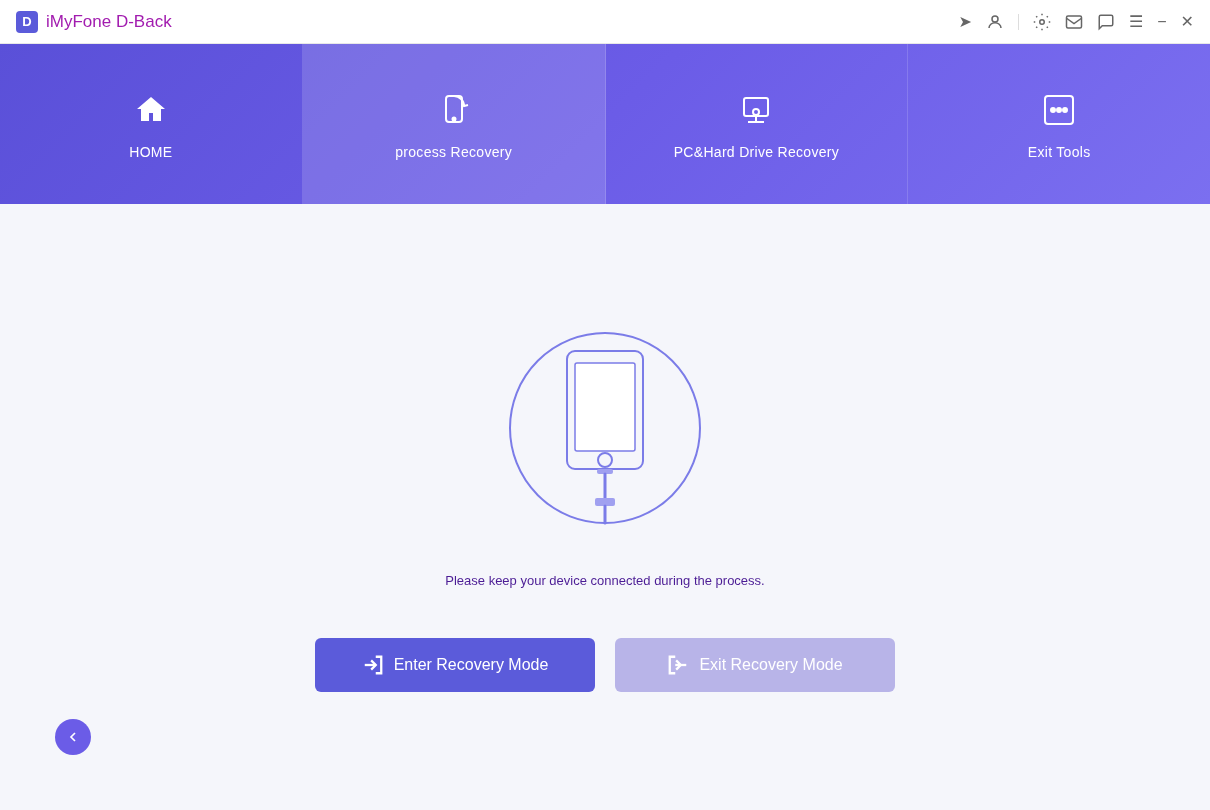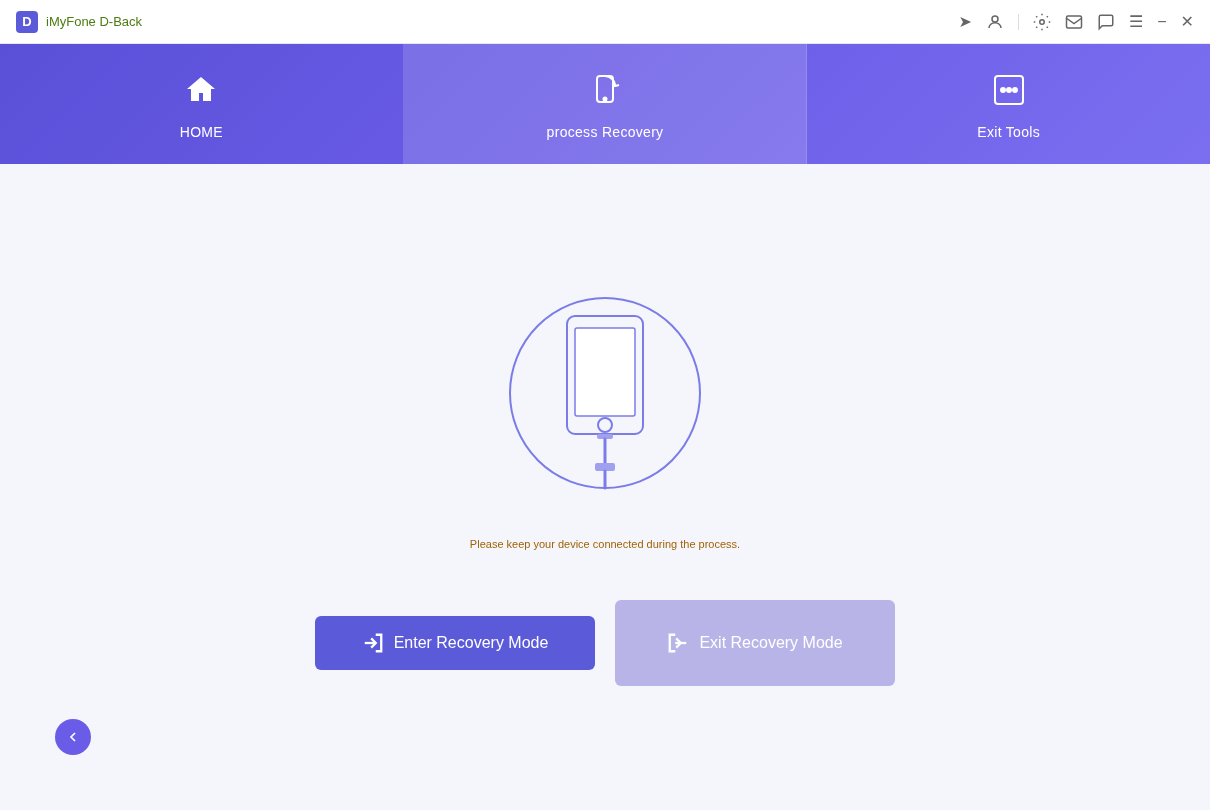--- a/index.html
+++ b/index.html
@@ -35,22 +35,22 @@
       background: #5b5bda;
       border-radius: 4px;
       display: flex;
       align-items: center;
       justify-content: center;
       color: #fff;
       font-weight: bold;
       font-size: 13px;
     }
     .app-title {
-      font-size: 13px;
-      color: #4d7c0f;
+      font-size: 17px;
+      color: #a21caf;
       font-weight: 500;
     }
     .title-bar-right {
       display: flex;
       align-items: center;
       gap: 14px;
     }
     .title-bar-right .icon-btn {
       color: #666;
       font-size: 16px;
@@ -66,21 +66,21 @@
     .win-btn {
       font-size: 16px;
       color: #666;
       cursor: pointer;
     }
 
     
     .nav-bar {
       display: flex;
       background: linear-gradient(135deg, #5a50d8 0%, #6b5ce7 50%, #7b6ff0 100%);
-      height: 120px;
+      height: 160px;
       flex-shrink: 0;
     }
     .nav-item {
       flex: 1;
       display: flex;
       flex-direction: column;
       align-items: center;
       justify-content: center;
       gap: 12px;
       cursor: pointer;
@@ -121,22 +121,22 @@
     }
 
     
     .device-illustration {
       width: 220px;
       height: 220px;
       margin-bottom: 30px;
     }
 
     .description-text {
-      font-size: 11px;
-      color: #a16207;
+      font-size: 13px;
+      color: #4c1d95;
       margin-bottom: 50px;
       text-align: center;
     }
 
     
     .buttons-row {
       display: flex;
       gap: 20px;
       align-items: center;
     }
@@ -153,21 +153,21 @@
       align-items: center;
       gap: 10px;
       min-width: 280px;
       justify-content: center;
     }
     .btn-exit {
       background: #b8b4e8;
       color: white;
       border: none;
       border-radius: 6px;
-      padding: 32px 40px;
+      padding: 16px 40px;
       font-size: 16px;
       font-weight: 500;
       cursor: pointer;
       display: flex;
       align-items: center;
       gap: 10px;
       min-width: 280px;
       justify-content: center;
     }
 
@@ -246,20 +246,31 @@
       <svg width="36" height="36" viewBox="0 0 36 36" fill="none" stroke="white" stroke-width="2">
         <rect x="10" y="4" width="16" height="26" rx="3" ry="3"></rect>
         <path d="M18 4 A10 10 0 0 1 28 14" stroke-dasharray="none"></path>
         <path d="M26 10 L28 14 L32 13" fill="none"></path>
         <circle cx="18" cy="27" r="1.5" fill="white"></circle>
       </svg>
     </div>
     <span class="nav-label">process Recovery</span>
   </div>
 
+  <div class="nav-item">
+    <div class="nav-icon">
+      <svg width="36" height="36" viewBox="0 0 36 36" fill="none" stroke="white" stroke-width="2">
+        <rect x="6" y="6" width="24" height="18" rx="2"></rect>
+        <circle cx="18" cy="20" r="3"></circle>
+        <line x1="10" y1="30" x2="26" y2="30"></line>
+        <line x1="18" y1="24" x2="18" y2="30"></line>
+      </svg>
+    </div>
+    <span class="nav-label">PC&amp;Hard Drive Recovery</span>
+  </div>
 
   <div class="nav-item">
     <div class="nav-icon">
       <svg width="40" height="40" viewBox="0 0 40 40" fill="none" stroke="white" stroke-width="2">
         <rect x="6" y="6" width="28" height="28" rx="3"></rect>
         <circle cx="14" cy="20" r="2" fill="white"></circle>
         <circle cx="20" cy="20" r="2" fill="white"></circle>
         <circle cx="26" cy="20" r="2" fill="white"></circle>
       </svg>
     </div>

